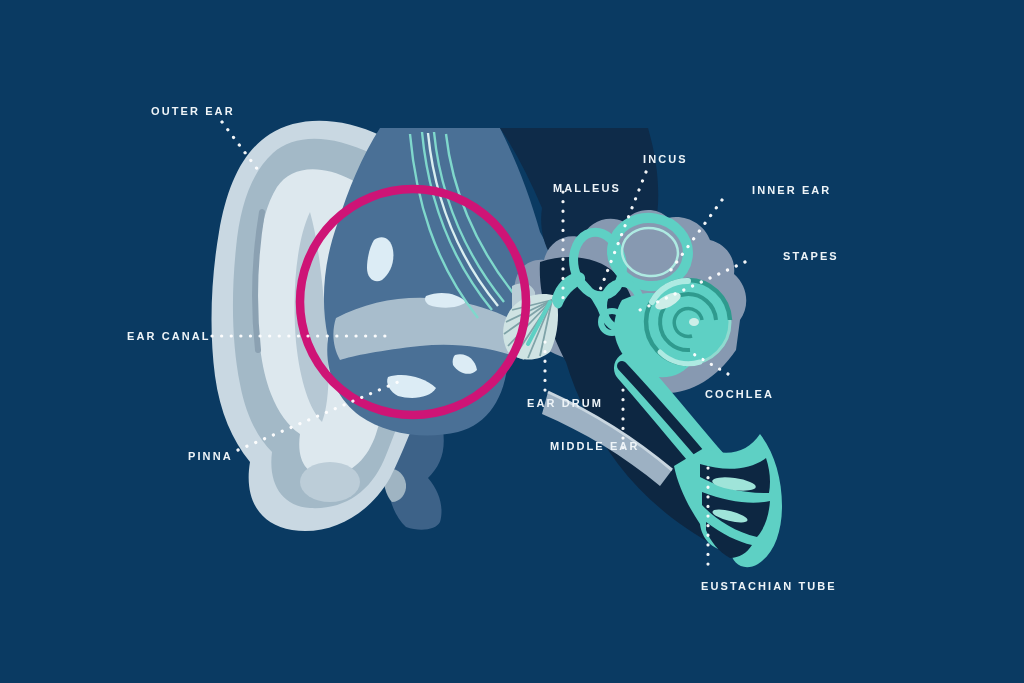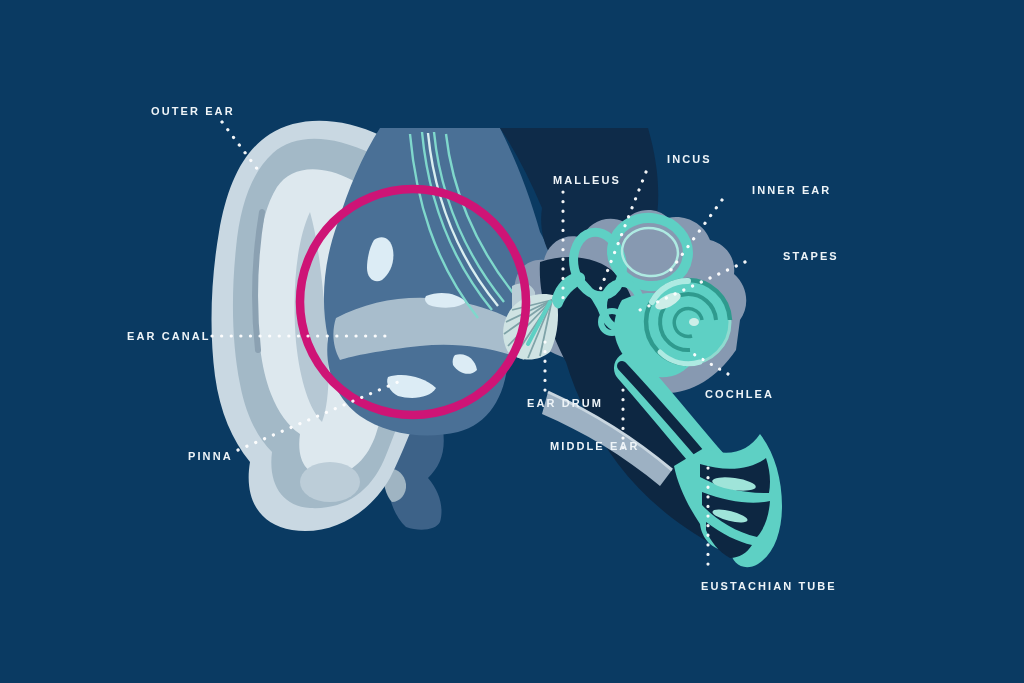--- a/index.html
+++ b/index.html
@@ -186,22 +186,22 @@
       <path d="M 728,374 L 690,352"></path>
       <path d="M 545,342 L 545,392"></path>
       <path d="M 623,390 L 623,452"></path>
       <path d="M 708,468 L 708,572"></path>
     </g>
   </svg>
 
   <div class="lbl" style="left:151px;top:105px;">OUTER EAR</div>
   <div class="lbl" style="left:127px;top:330px;">EAR CANAL</div>
   <div class="lbl" style="left:188px;top:450px;">PINNA</div>
-  <div class="lbl" style="left:553px;top:174px;">MALLEUS</div>
-  <div class="lbl" style="left:643px;top:153px;margin-left:24px;">INCUS</div>
+  <div class="lbl" style="left:553px;top:182px;">MALLEUS</div>
+  <div class="lbl" style="left:643px;top:153px;">INCUS</div>
   <div class="lbl" style="left:728px;top:184px;padding-left:24px;">INNER EAR</div>
   <div class="lbl" style="left:755px;top:250px;padding-left:28px;">STAPES</div>
   <div class="lbl" style="left:705px;top:375px;margin-top:13px;">COCHLEA</div>
   <div class="lbl" style="left:486px;top:397px;padding-left:41px;">EAR DRUM</div>
   <div class="lbl" style="left:550px;top:440px;">MIDDLE EAR</div>
   <div class="lbl" style="left:701px;top:580px;">EUSTACHIAN TUBE</div>
 
 </div>
 
 </body></html>

